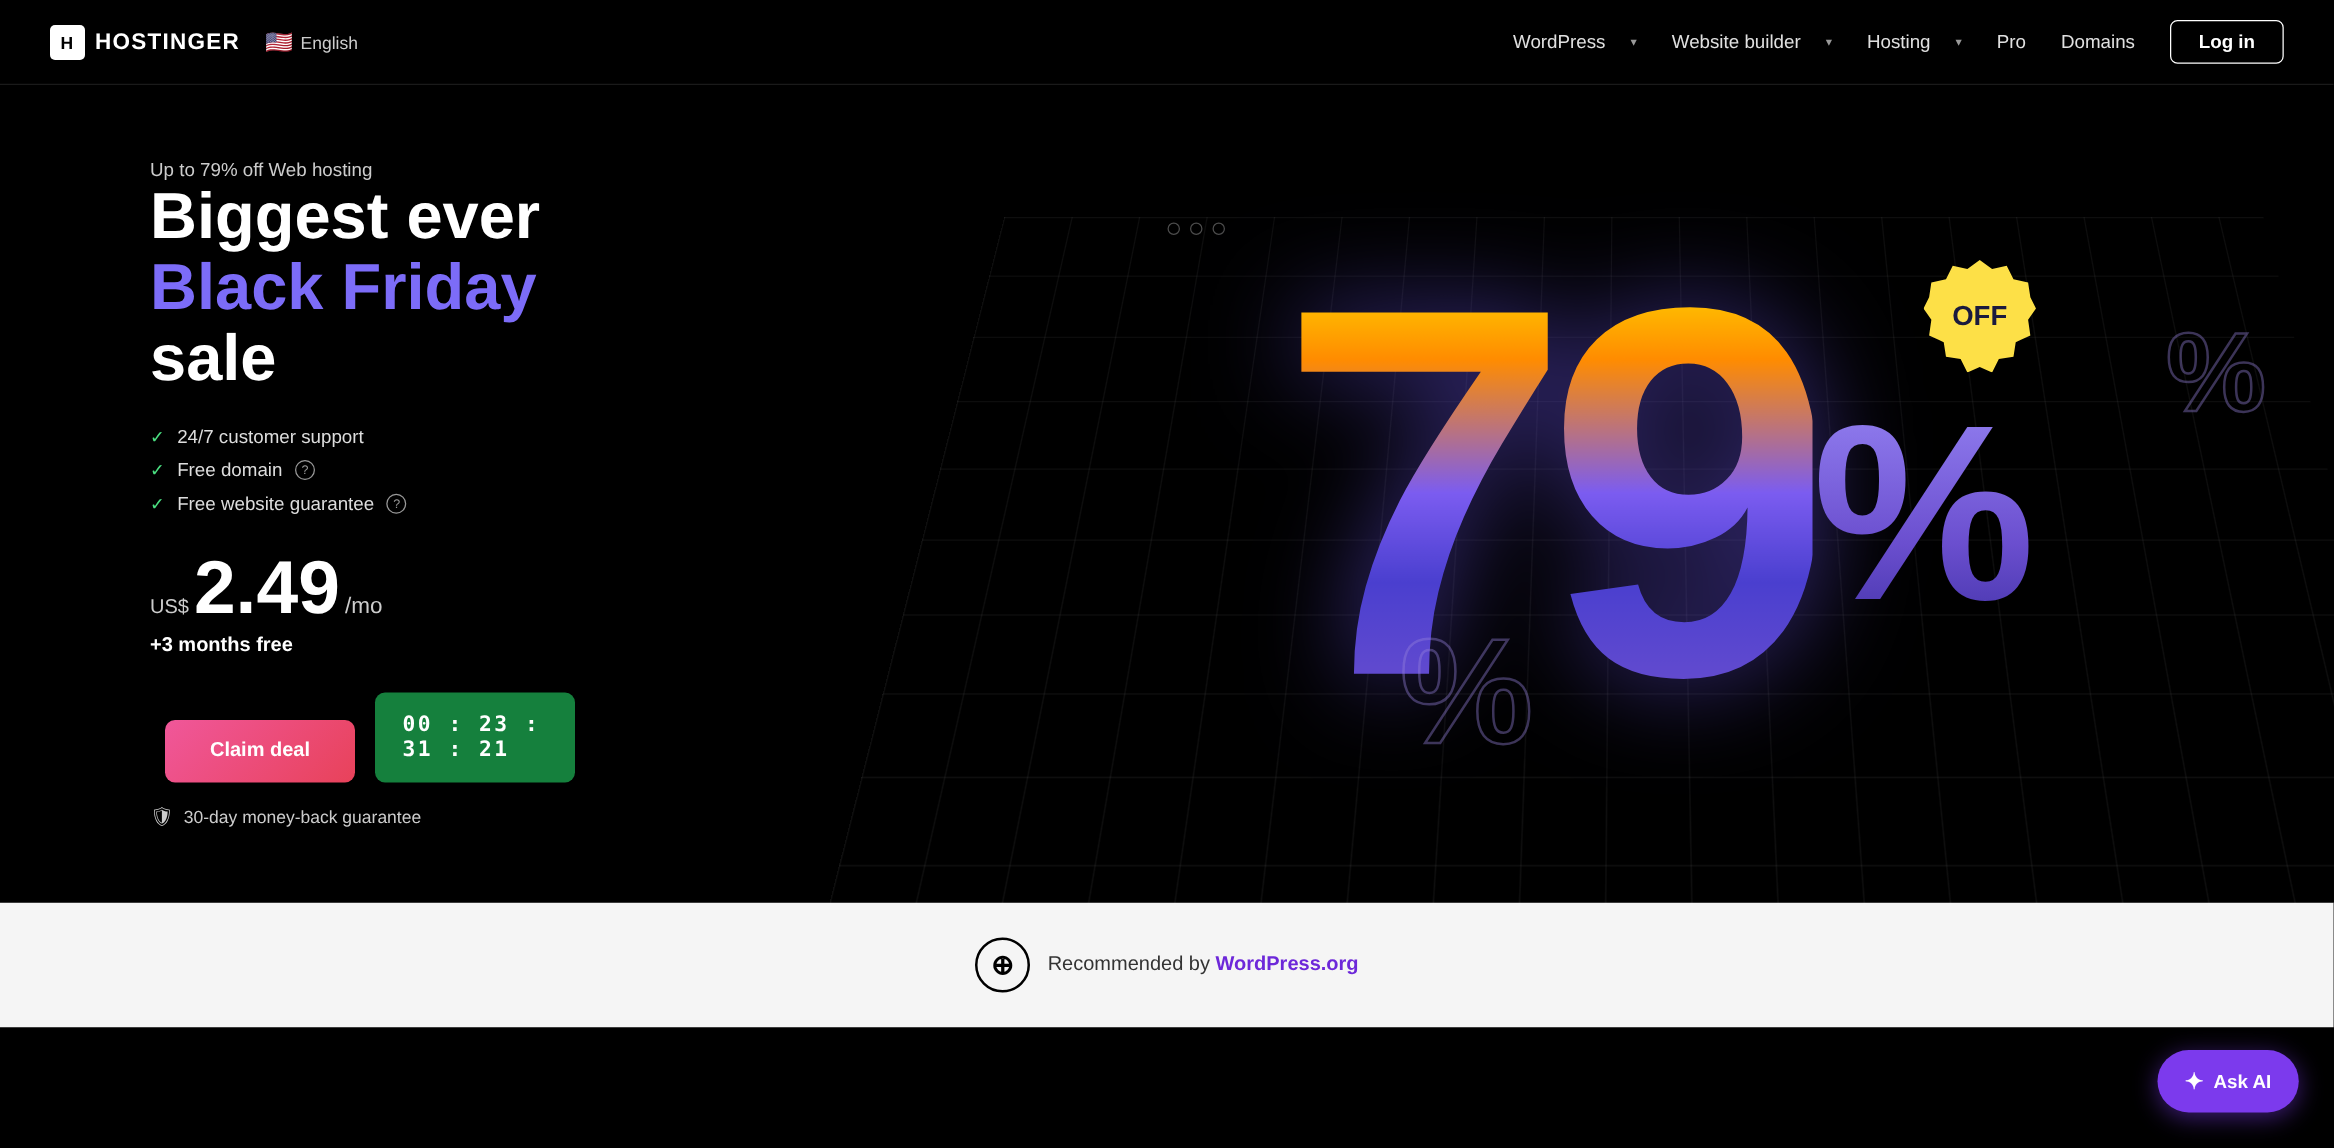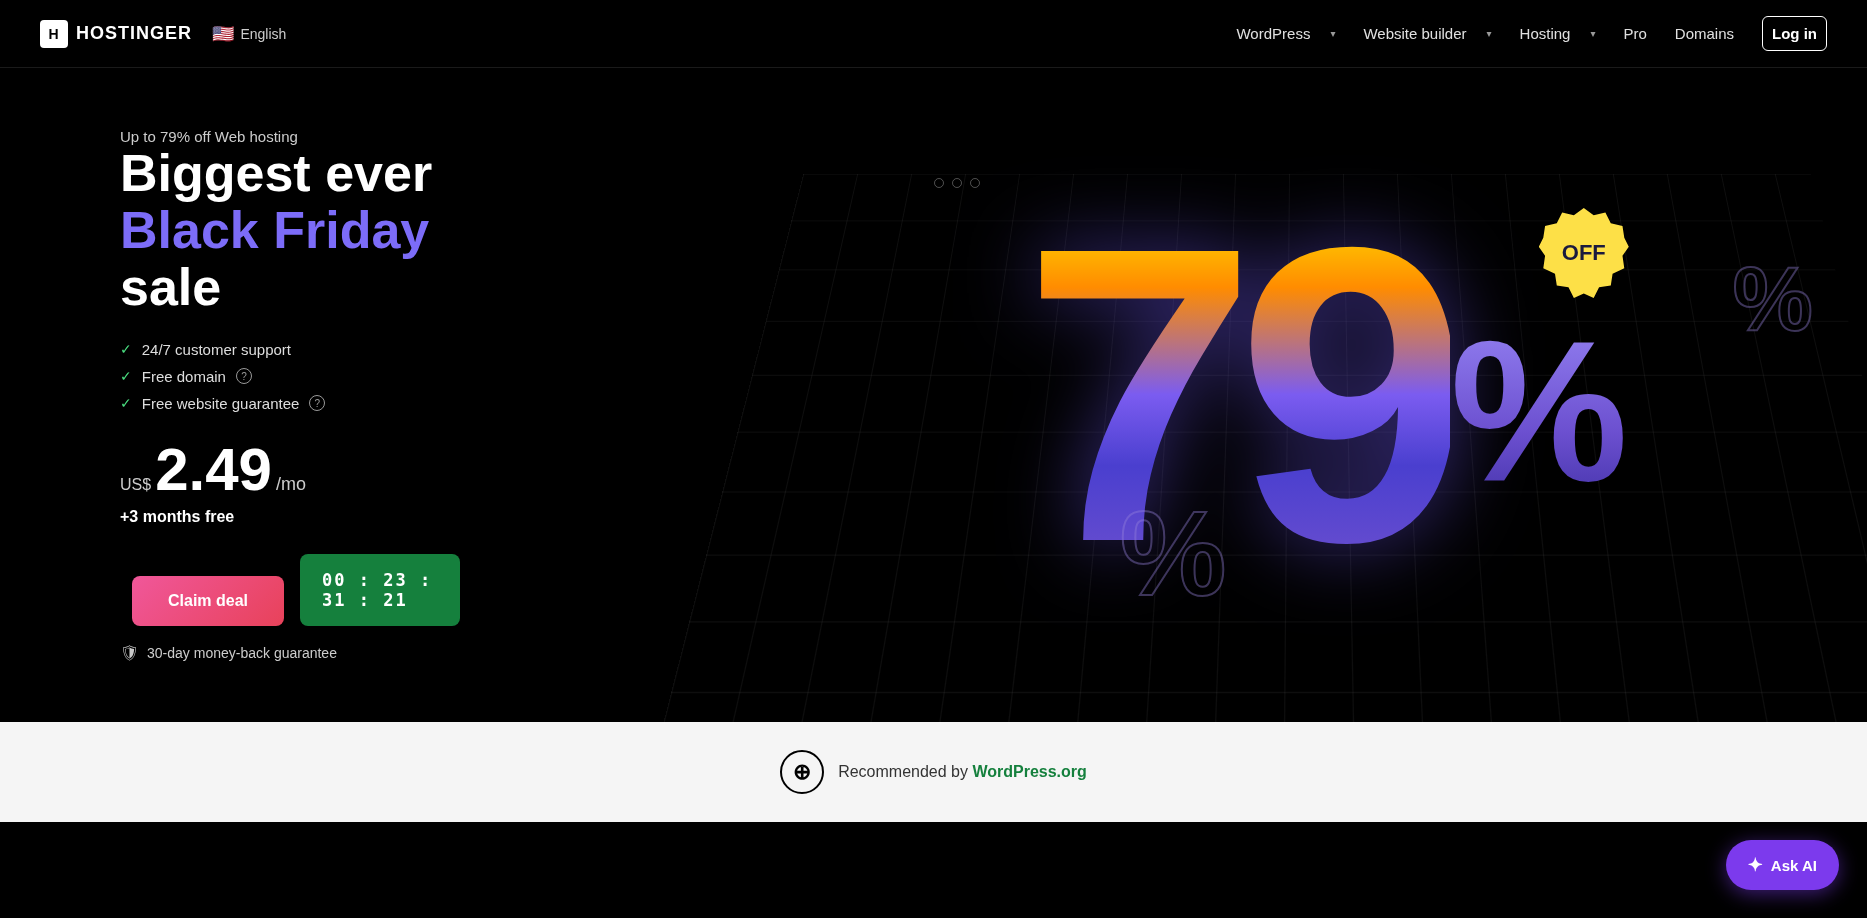--- a/index.html
+++ b/index.html
@@ -18,21 +18,21 @@
       display: flex; align-items: center; justify-content: center;
       color: #000; font-weight: 900; font-size: 14px;
     }
     .lang-btn { display: flex; align-items: center; gap: 6px; color: #ccc; font-size: 14px; cursor: pointer; }
     .flag { font-size: 18px; }
     .nav-right { display: flex; align-items: center; gap: 28px; }
     .nav-item { display: flex; align-items: center; gap: 20px; color: #e0e0e0; font-size: 15px; cursor: pointer; white-space: nowrap; }
     .chevron { font-size: 10px; color: #999; }
     .login-btn {
       border: 1.5px solid #fff; background: transparent; color: #fff;
-      padding: 8px 9px; border-radius: 6px; font-size: 15px; font-weight: 600; cursor: pointer;
+      padding: 8px 22px; border-radius: 6px; font-size: 15px; font-weight: 600; cursor: pointer;
     }
 
     
     .hero {
       position: relative; min-height: 650px; background: #000;
       display: flex; align-items: center; overflow: hidden;
     }
     
     .hero::before {
       content: '';
@@ -140,21 +140,21 @@
       display: flex; align-items: center; justify-content: space-between;
       padding: 0 60px;
     }
     .wp-rec { display: flex; align-items: center; gap: 14px; margin: 0 auto; }
     .wp-icon {
       width: 44px; height: 44px; border: 2.5px solid #000; border-radius: 50%;
       display: flex; align-items: center; justify-content: center;
       font-size: 22px; color: #000; font-weight: 900;
     }
     .wp-text { font-size: 16px; color: #333; }
-    .wp-text strong { color: #15803d; }
+    .wp-text strong { color: #6d28d9; }
 
     
     .ask-ai-btn {
       position: fixed; bottom: 28px; right: 28px;
       background: #7c3aed; color: #fff;
       border: none; border-radius: 50px; padding: 14px 22px;
       font-size: 15px; font-weight: 700; cursor: pointer;
       display: flex; align-items: center; gap: 8px;
       box-shadow: 0 4px 20px rgba(124, 58, 237, 0.5);
       z-index: 100;

